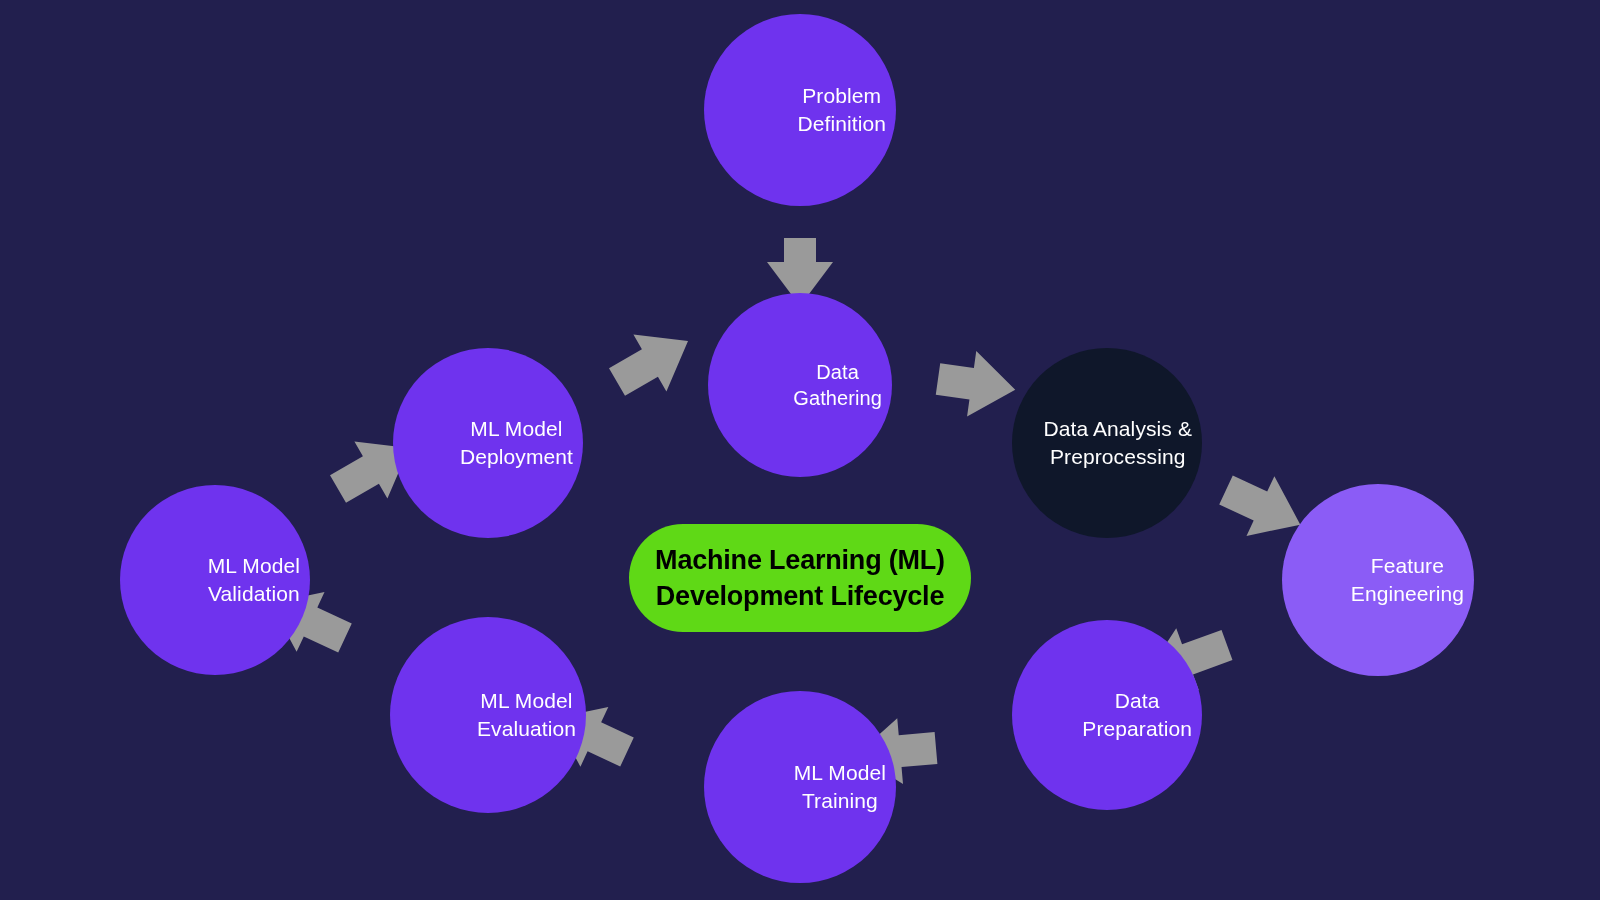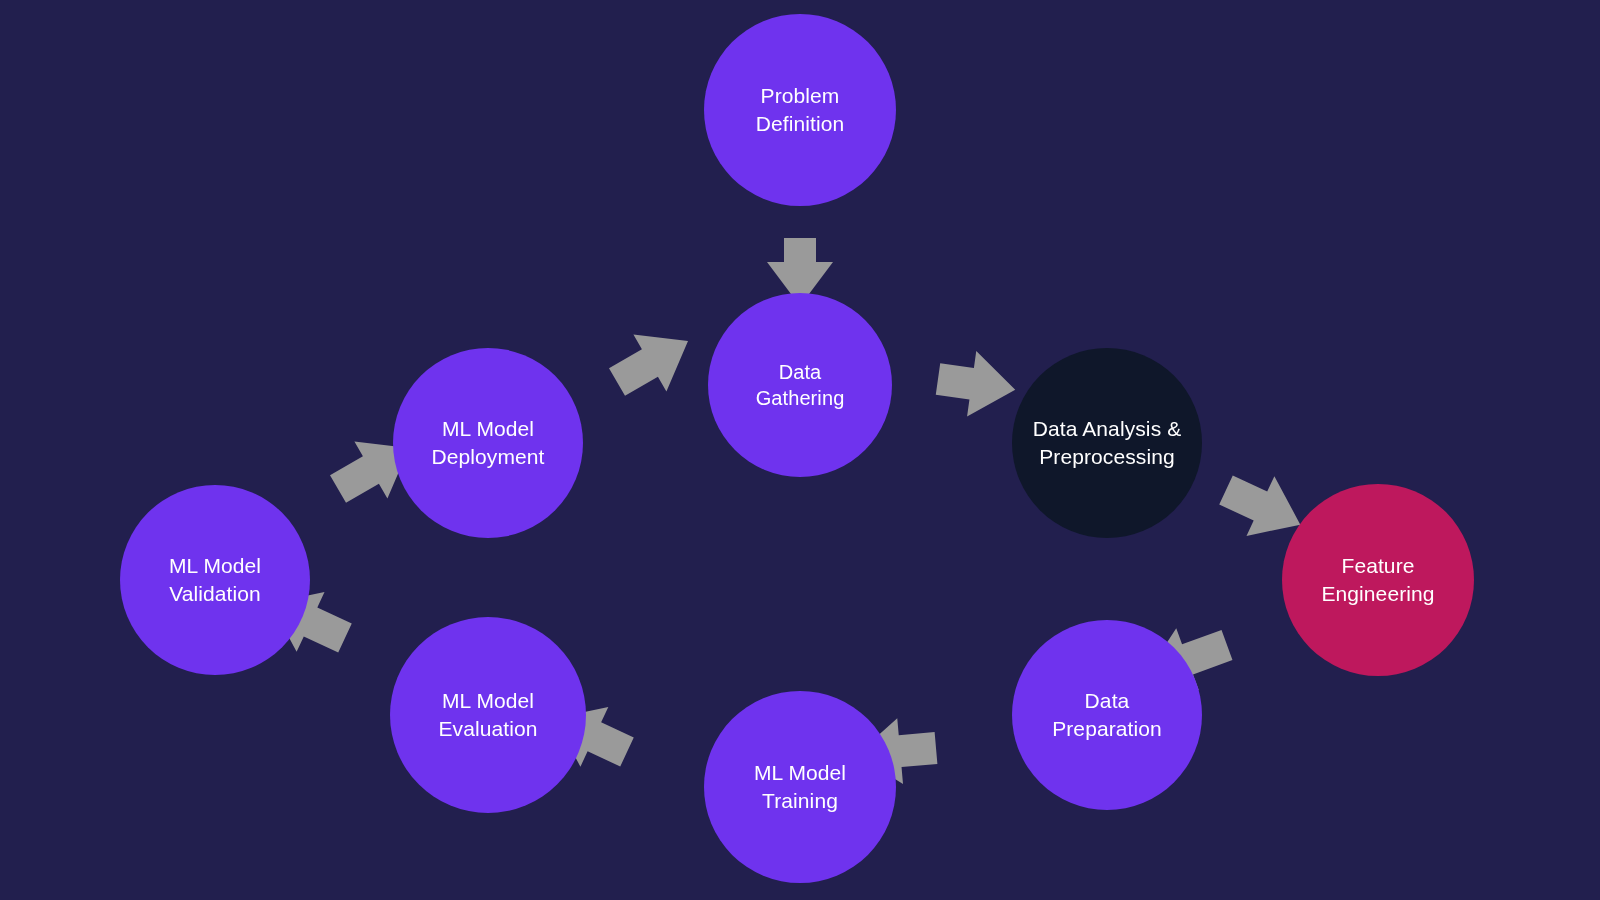--- a/index.html
+++ b/index.html
@@ -24,21 +24,21 @@
     top: 0;
     width: 1600px;
     height: 900px;
   }
   .node {
     position: absolute;
     border-radius: 50%;
     background: #6f33ee;
     display: flex;
     align-items: center;
-    justify-content: center;
+    justify-content: flex-end;
     box-sizing: border-box;
   }
   .node-label {
     color: #ffffff;
     font-family: "Liberation Sans", sans-serif;
     font-size: 21px;
     line-height: 1.32;
     text-align: center;
     letter-spacing: 0.1px;
     white-space: pre-line;
@@ -90,21 +90,21 @@
 Definition</div>
       </div>
       <div class="node small" style="left: 708px; top: 293px; width: 184px; height: 184px; background: rgb(111, 51, 238);">
         <div class="node-label" style="color: rgb(255, 255, 255);">Data
 Gathering</div>
       </div>
       <div class="node" style="left: 1012px; top: 348px; width: 190px; height: 190px; background: #0f172a;">
         <div class="node-label" style="color: rgb(255, 255, 255);">Data Analysis &amp;
 Preprocessing</div>
       </div>
-      <div class="node" style="left: 1282px; top: 484px; width: 192px; height: 192px; background: #be185d;">
+      <div class="node" style="left: 1282px; top: 484px; width: 192px; height: 192px; background: #8b5cf6;">
         <div class="node-label" style="color: rgb(255, 255, 255);">Feature
 Engineering</div>
       </div>
       <div class="node" style="left: 1012px; top: 620px; width: 190px; height: 190px; background: rgb(111, 51, 238);">
         <div class="node-label" style="color: rgb(255, 255, 255);">Data
 Preparation</div>
       </div>
       <div class="node" style="left: 704px; top: 691px; width: 192px; height: 192px; background: rgb(111, 51, 238);">
         <div class="node-label" style="color: rgb(255, 255, 255);">ML Model
 Training</div>
@@ -116,14 +116,18 @@
       <div class="node" style="left: 120px; top: 485px; width: 190px; height: 190px; background: rgb(111, 51, 238);">
         <div class="node-label" style="color: rgb(255, 255, 255);">ML Model
 Validation</div>
       </div>
       <div class="node" style="left: 393px; top: 348px; width: 190px; height: 190px; background: rgb(111, 51, 238);">
         <div class="node-label" style="color: rgb(255, 255, 255);">ML Model
 Deployment</div>
       </div>
     </div>
 
+  <div id="center-badge" style="background: rgb(95, 217, 22); left: 629px; top: 524px; width: 342px; height: 108px;">
+    <div class="badge-label">Machine Learning (ML)
+Development Lifecycle</div>
+  </div>
 
 </div>
 
 </body></html>

